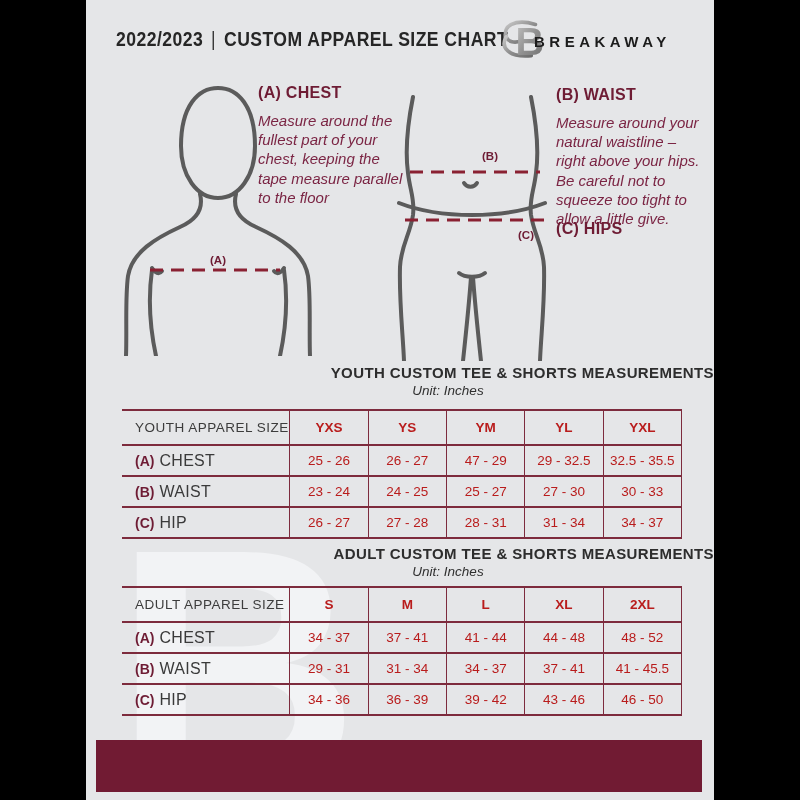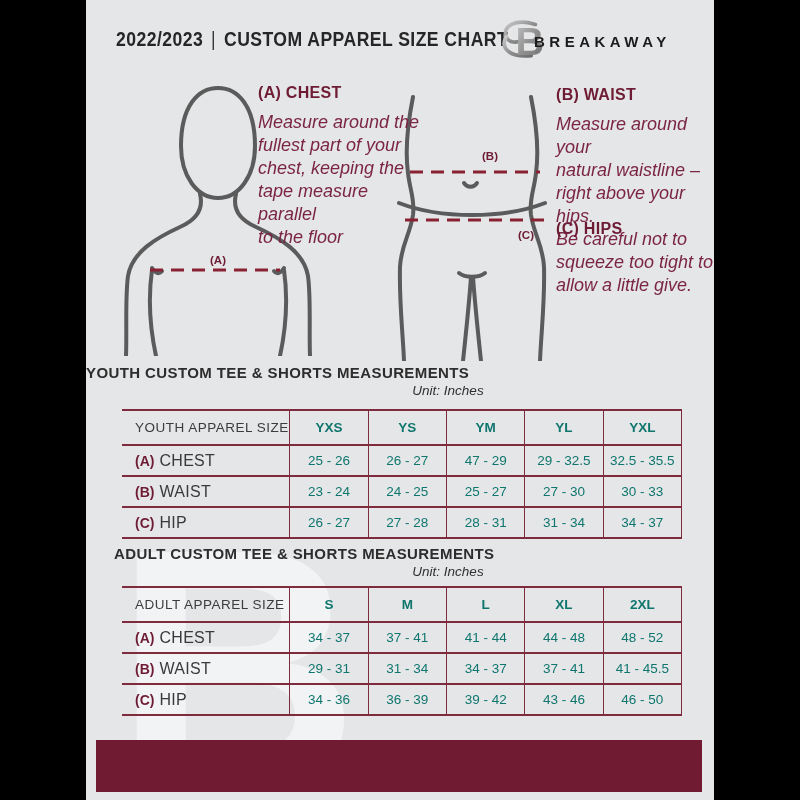--- a/index.html
+++ b/index.html
@@ -34,37 +34,37 @@
   
   .fig{position:absolute;}
   .fig path,.fig ellipse{fill:none;stroke:var(--figure_gray);stroke-width:4;stroke-linecap:round;}
   .fig .dash{stroke:var(--dash);stroke-width:3.2;stroke-dasharray:13 8;stroke-linecap:butt;}
   .measure-label{position:absolute;width:32px;text-align:center;font-size:11.5px;font-weight:bold;
     color:var(--maroon);}
 
   
   .instr{position:absolute;}
   .instr h3{font-size:16px;font-weight:bold;color:var(--maroon);letter-spacing:.3px;margin-bottom:9px;}
-  .instr p{font-size:18px;font-style:italic;color:#7b2544;line-height:1.28;white-space:pre-line;}
-
-  
-  .tbl-title{position:absolute;left:0;width:628px;text-align:left;font-size:15px;font-weight:bold;
+  .instr p{font-size:15px;font-style:italic;color:#7b2544;line-height:1.28;white-space:pre-line;}
+
+  
+  .tbl-title{position:absolute;left:0;width:628px;text-align:right;font-size:15px;font-weight:bold;
     color:var(--text_dark);letter-spacing:.4px;}
   .tbl-unit{position:absolute;left:0;width:628px;text-align:center;font-size:13.5px;font-style:italic;
     color:#303030;margin-left:48px;}
   .size-table{position:absolute;left:36px;width:560px;border-collapse:collapse;table-layout:fixed;}
   .size-table tr{border-top:2px solid var(--maroon_line);}
   .size-table tr:last-child{border-bottom:2px solid var(--maroon_line);}
   .size-table th,.size-table td{font-weight:normal;background:transparent;}
   .size-table thead tr{height:35px;}
   .size-table tbody tr{height:31px;}
   .col-label{width:30%;text-align:left;padding-left:13px;}
   thead .col-label{font-size:13.5px;color:#3c3c3c;letter-spacing:.5px;margin-top:37px;}
   .size-table .val{width:14%;text-align:center;border-left:1.5px solid var(--maroon_line);
-    font-size:13.5px;color:#0f766e;}
+    font-size:13.5px;color:#b91c1c;}
   .size-table .val:last-child{border-right:1.5px solid var(--maroon_line);}
   thead .val{font-size:14px;font-weight:bold;color:#262626;}
   .row-key{font-weight:bold;color:var(--maroon);margin-right:5px;font-size:14px;}
   .row-name{font-size:16px;color:#3a3a3a;letter-spacing:.3px;}
 
   
   .footer-bar{position:absolute;left:10px;top:740px;width:606px;height:52px;background:var(--footer);z-index:3;}
 </style>
 </head>
 <body>

